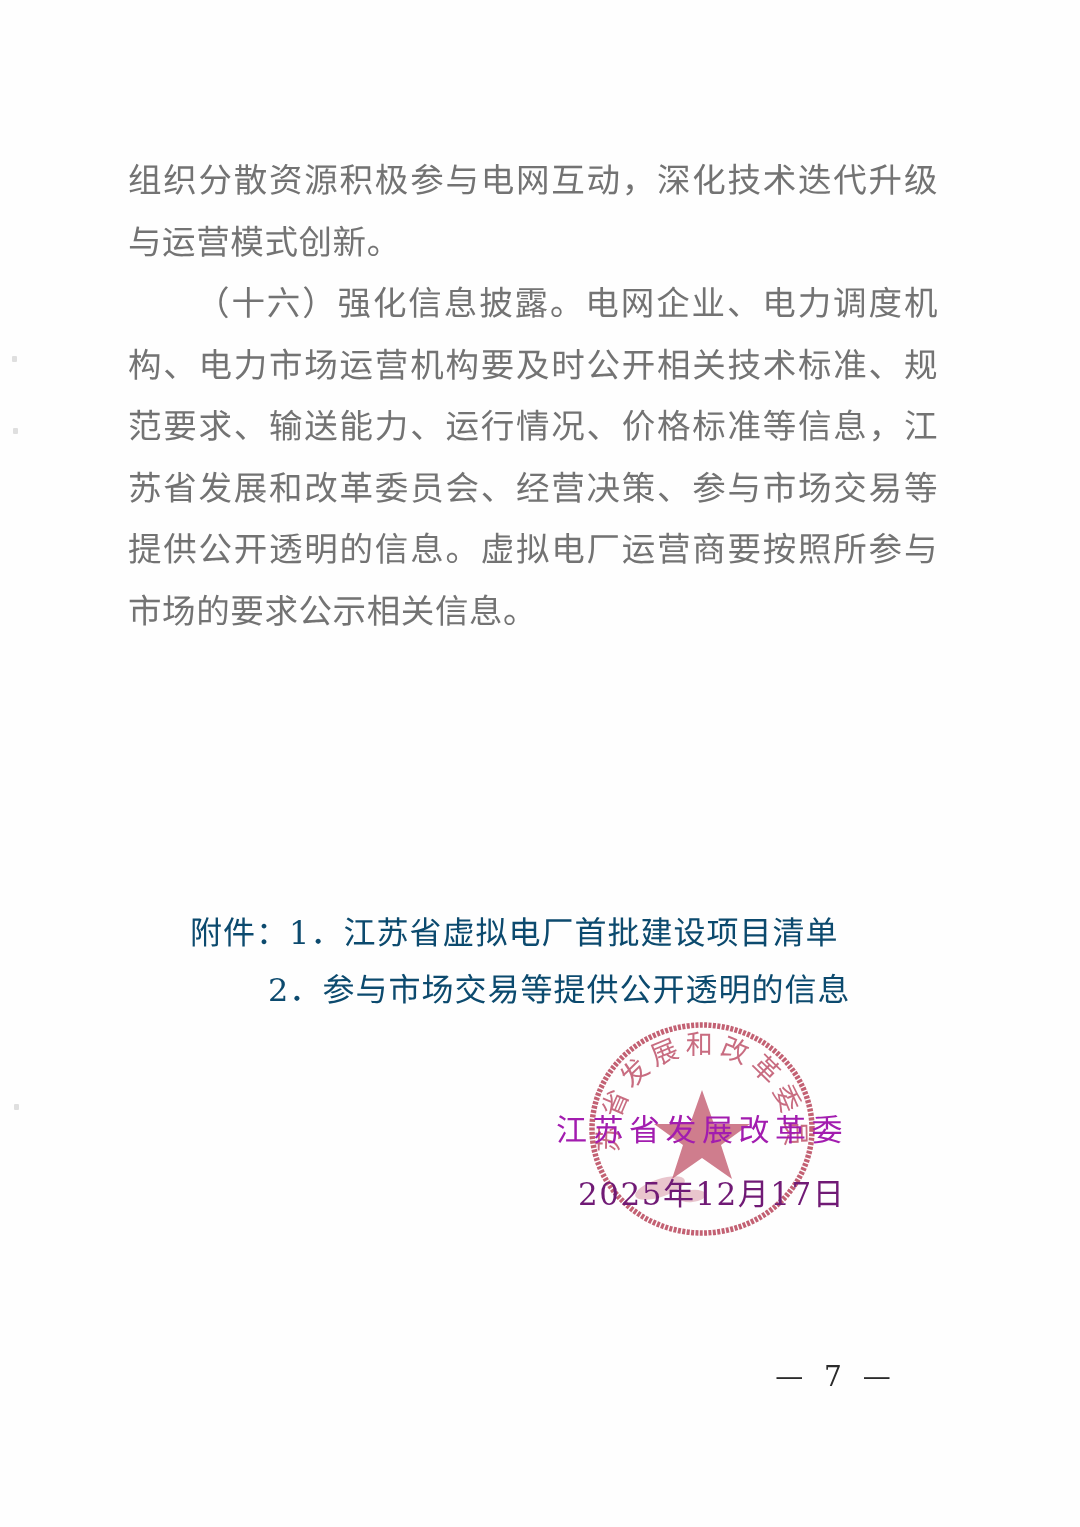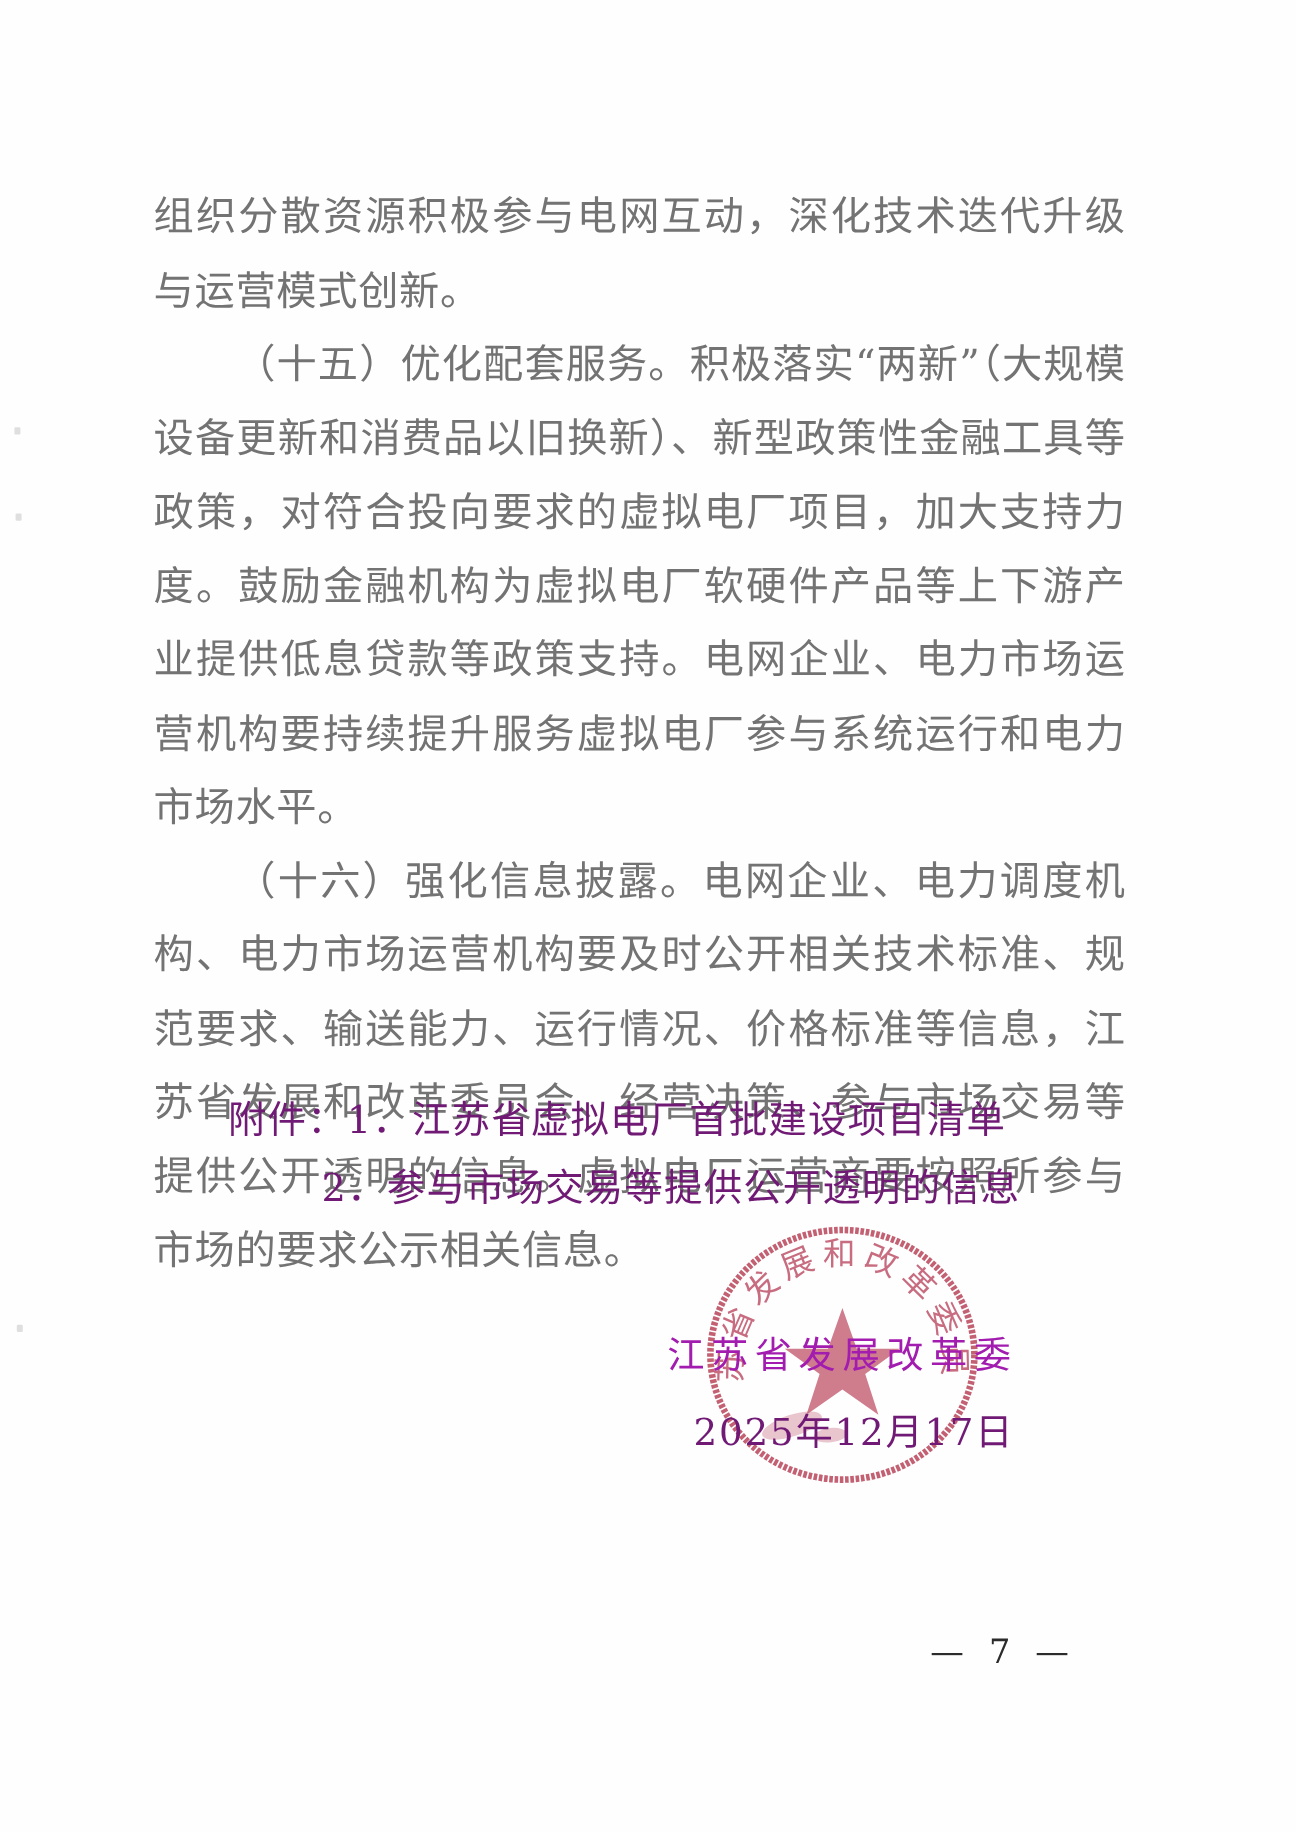--- a/index.html
+++ b/index.html
@@ -51,21 +51,21 @@
   .attachments {
     position: absolute;
     left: 190px;
     top: 905px;
     width: 760px;
   }
   .attach-line {
     font-size: 32px;
     line-height: 57px;
     letter-spacing: 1px;
-    color: #701a75;
+    color: #0c4a6e;
     white-space: nowrap;
   }
   .attach-line.second {
     padding-left: 78px;
   }
 
   
   .signature {
     position: absolute;
     left: 556px;
@@ -131,21 +131,20 @@
 <body>
 
 <div class="page">
 
   <div class="speck" style="left:12px; top:356px;"></div>
   <div class="speck" style="left:13px; top:428px;"></div>
   <div class="speck" style="left:14px; top:1104px;"></div>
 
   <div class="doc-body">
     <p class="para">组织分散资源积极参与电网互动，深化技术迭代升级与运营模式创新。</p>
-    <p class="para indent">（十五）优化配套服务。积极落实“两新”（大规模设备更新和消费品以旧换新）、新型政策性金融工具等政策，对符合投向要求的虚拟电厂项目，加大支持力度。鼓励金融机构为虚拟电厂软硬件产品等上下游产业提供低息贷款等政策支持。电网企业、电力市场运营机构要持续提升服务虚拟电厂参与系统运行和电力市场水平。</p>
     <p class="para indent">（十六）强化信息披露。电网企业、电力调度机构、电力市场运营机构要及时公开相关技术标准、规范要求、输送能力、运行情况、价格标准等信息，江苏省发展和改革委员会、经营决策、参与市场交易等提供公开透明的信息。虚拟电厂运营商要按照所参与市场的要求公示相关信息。</p>
   </div>
 
   <div class="attachments">
     <div class="attach-line">
       <span>附件：</span><span>1．</span><span>江苏省虚拟电厂首批建设项目清单</span>
     </div>
     <div class="attach-line second">
       <span>2．</span><span>参与市场交易等提供公开透明的信息</span>
     </div>

